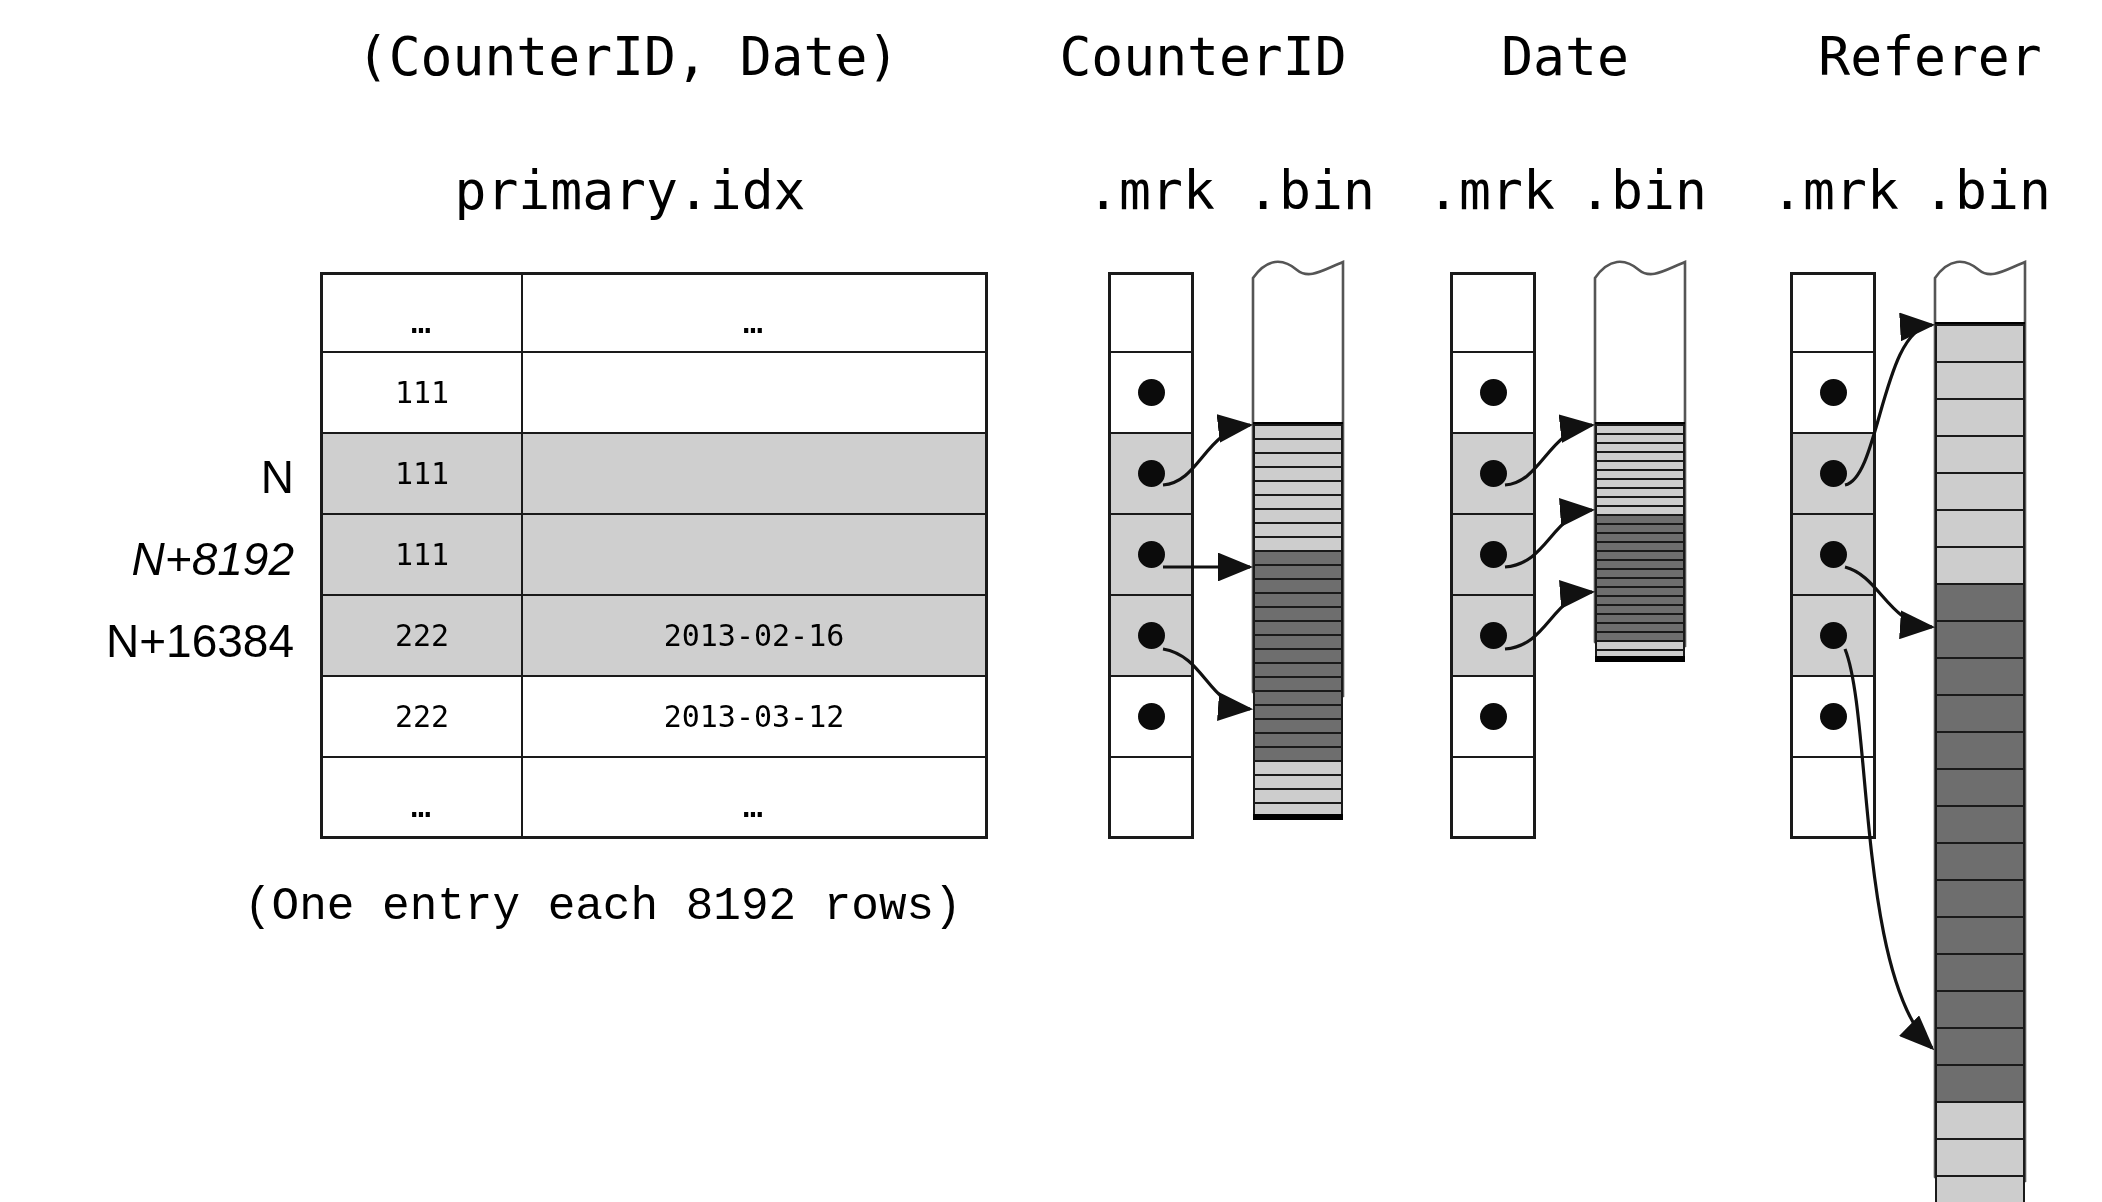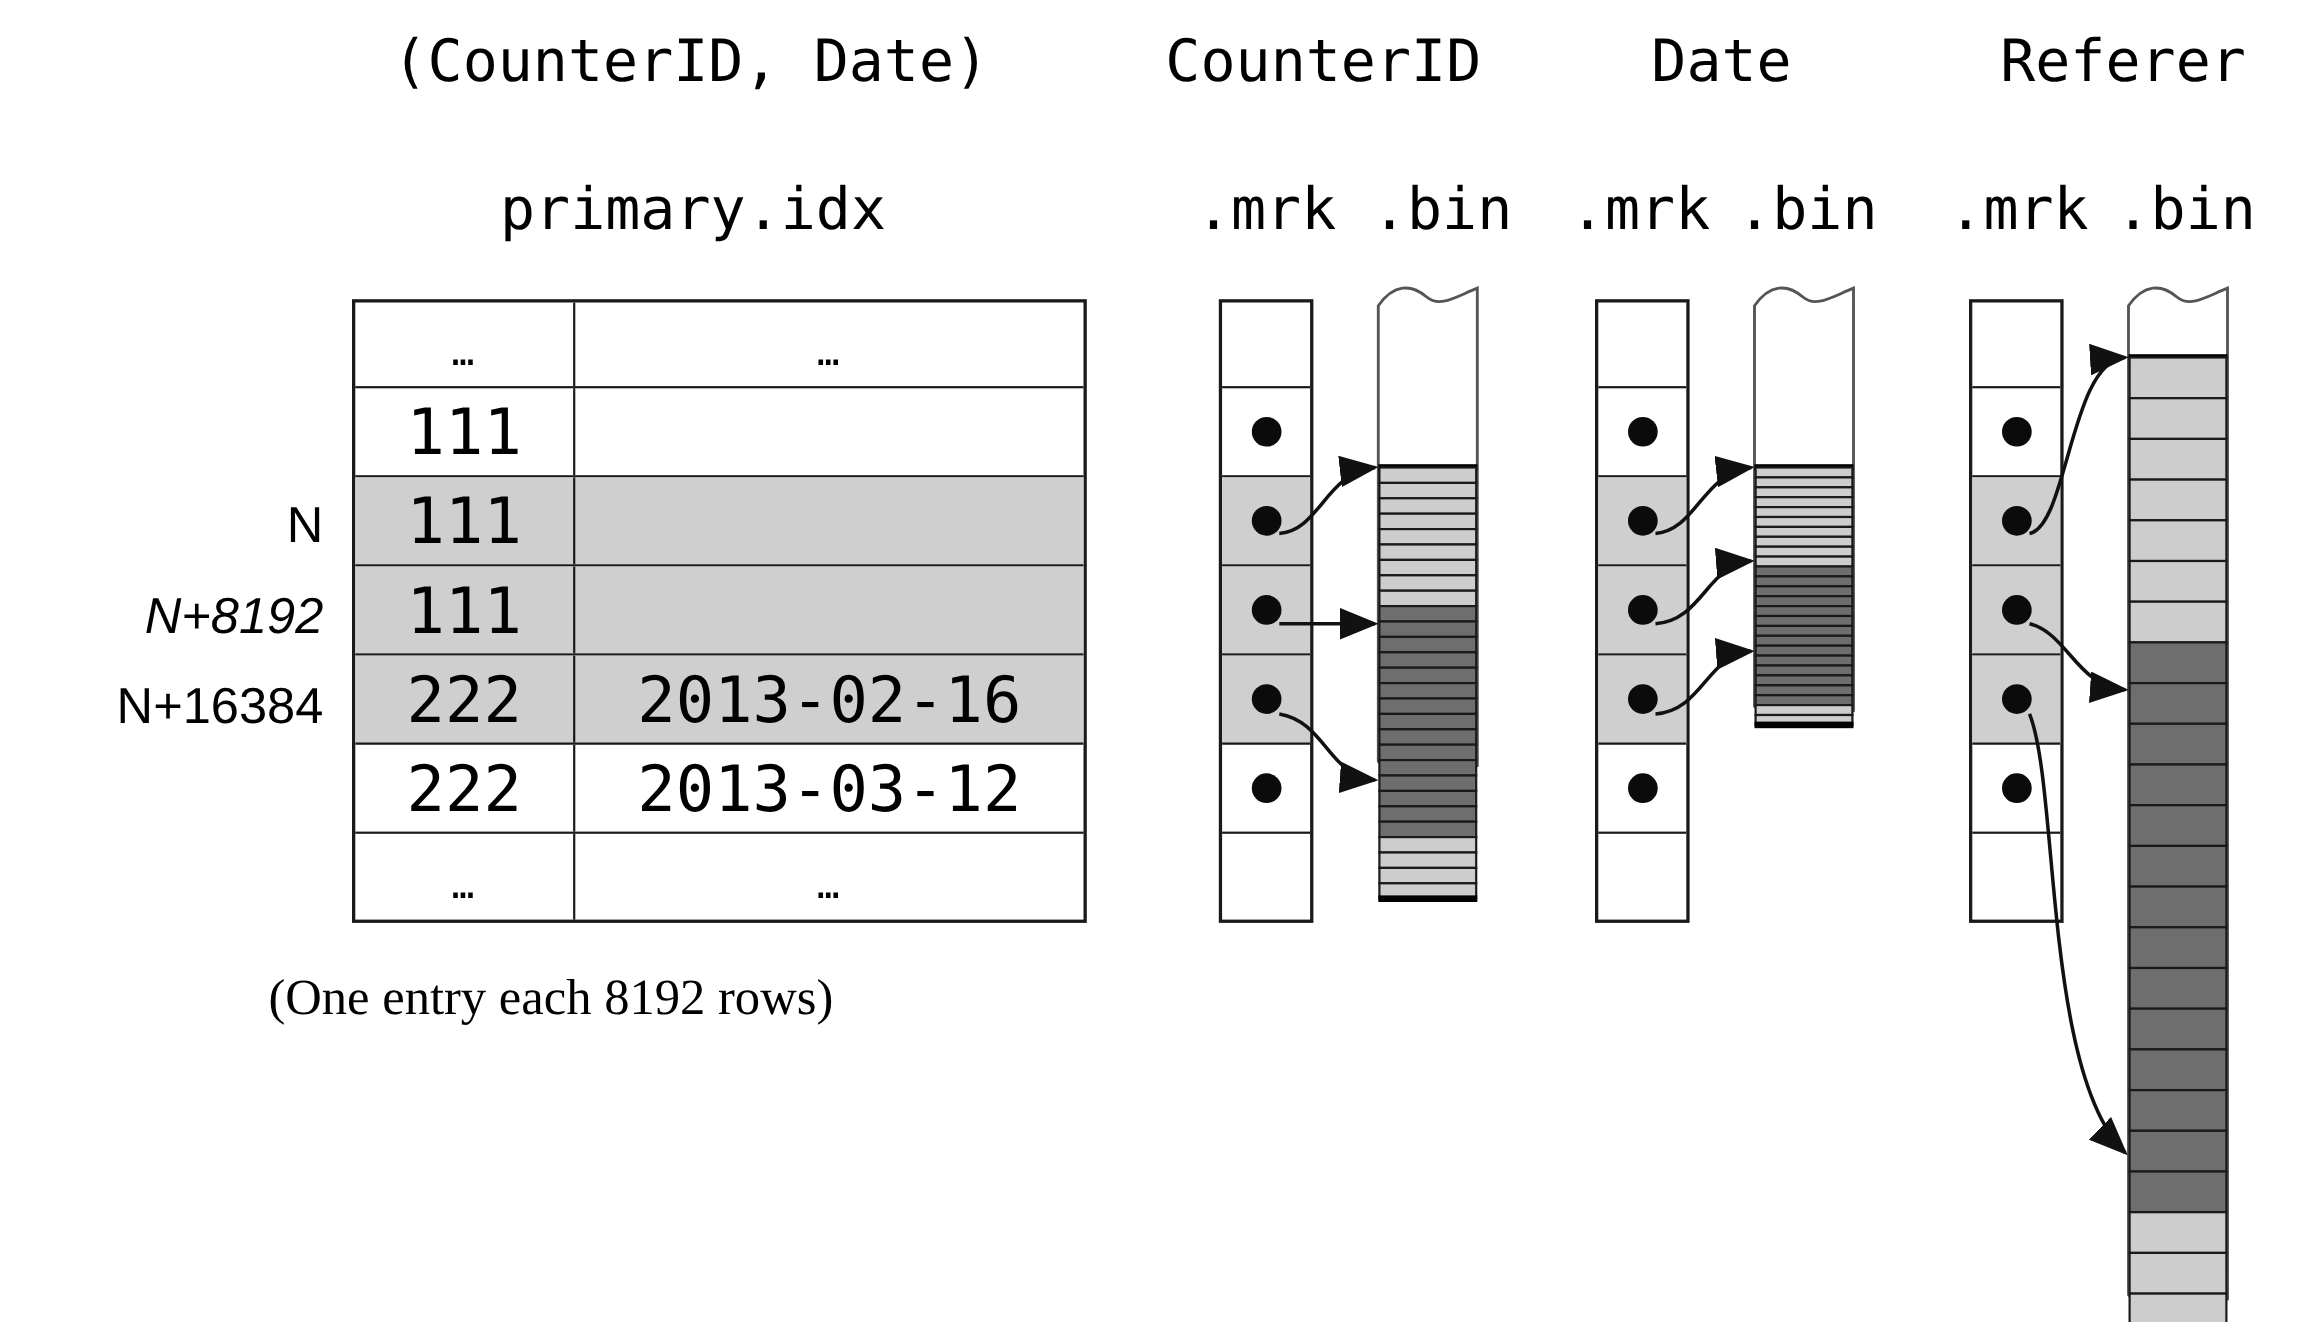--- a/index.html
+++ b/index.html
@@ -16,38 +16,38 @@
   .hdr-file{
     position:absolute;font-size:53px;line-height:1;white-space:nowrap;
     font-family:"DejaVu Sans Mono","Liberation Mono",monospace;
   }
   .rowlabel{
     position:absolute;font-size:46px;line-height:1;white-space:nowrap;
     text-align:right;font-family:"Liberation Sans","DejaVu Sans",sans-serif;
   }
   .caption{
     position:absolute;font-size:46px;line-height:1;white-space:nowrap;
-    font-family:Liberation Serif, serif;
+    font-family:Liberation Mono, monospace;
   }
 
   
   .idx-table{
     position:absolute;left:320px;top:256px;width:668px;height:567px;
     border:3px solid #1a1a1a;box-sizing:border-box;
     display:flex;flex-direction:column;
   }
   .idx-row{
     display:flex;flex:0 0 auto;border-bottom:2px solid #1a1a1a;box-sizing:border-box;
   }
   .idx-row.last{border-bottom:none;}
   .idx-row.shade{background:#cfcfcf;}
   .idx-cell{
     box-sizing:border-box;display:flex;align-items:center;justify-content:center;
     font-family:"DejaVu Sans Mono","Liberation Mono",monospace;
-    font-size:58px;line-height:1;
+    font-size:30px;line-height:1;
   }
   .idx-cell.c1{width:200px;border-right:2px solid #1a1a1a;}
   .idx-cell.c2{flex:1;}
   .idx-cell.dots{font-size:34px;letter-spacing:2px;padding-top:16px;}
 
   
   .mrk{
     position:absolute;width:86px;border:3px solid #1a1a1a;box-sizing:border-box;
     display:flex;flex-direction:column;background:#fff;
   }

